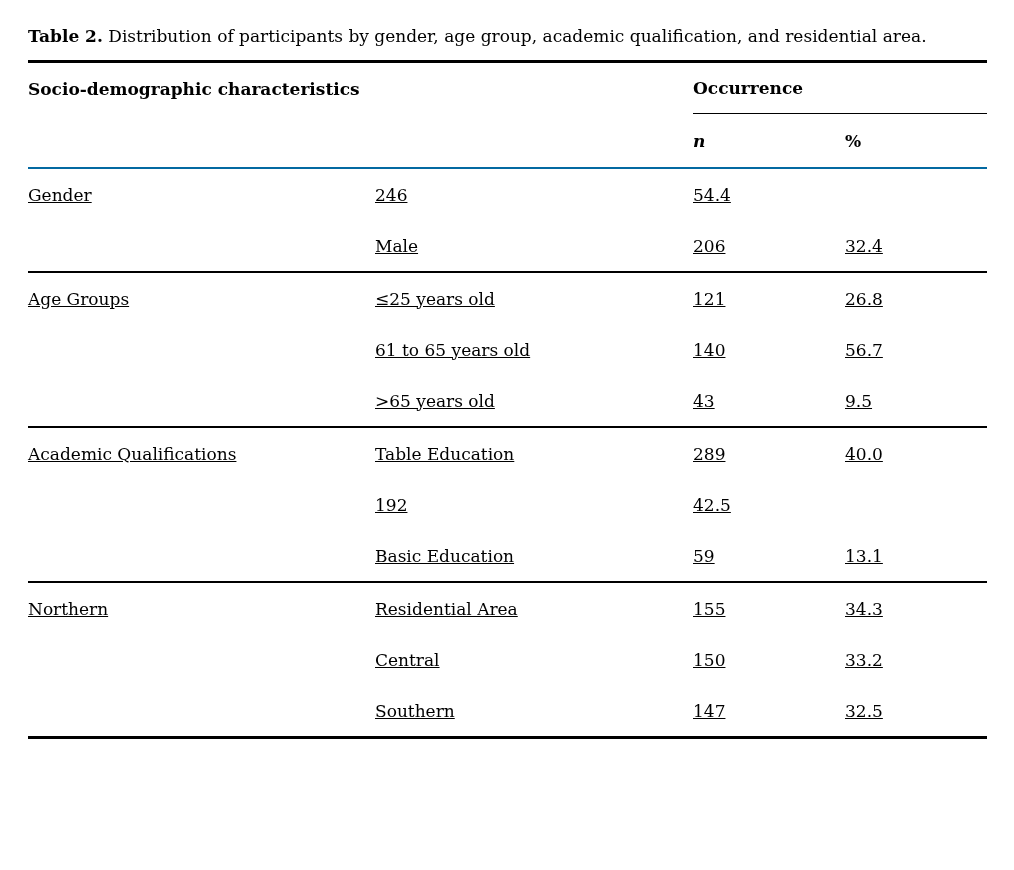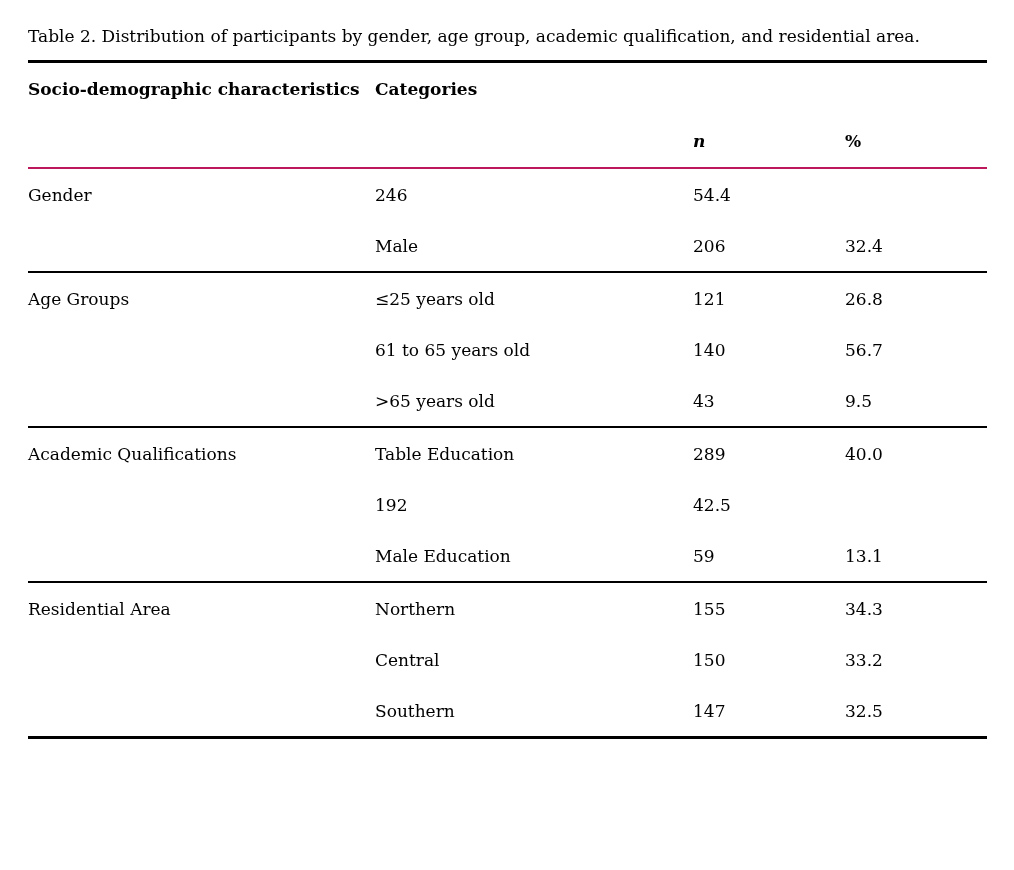--- a/index.html
+++ b/index.html
@@ -17,33 +17,33 @@
   }
   .page {
     padding: 26px 27px 0 28px;
     box-sizing: border-box;
   }
   .caption {
     margin: 0 0 13px 0;
     font-size: 17px;
     line-height: 21px;
   }
-  .caption .bold { font-weight: normal; }
+  .caption .bold { font-weight: bold; }
 
   .demo-table {
     width: 959px;
   }
 
   
   .thead {
     display: grid;
     grid-template-columns: 347px 318px 152px 142px;
     grid-template-rows: 51px 53px;
     border-top: 3px solid #000;
-    border-bottom: 2px solid #be185d;
+    border-bottom: 2px solid #0369a1;
   }
   .thead .cell {
     display: flex;
     align-items: center;
     font-weight: bold;
     height: 100%;
     box-sizing: border-box;
   }
   .th-char { grid-column: 1; grid-row: 1; }
   .th-cat  { grid-column: 2; grid-row: 1; }
@@ -57,38 +57,39 @@
   }
   .group {
     border-bottom: 2px solid #000;
   }
   .group:last-child { border-bottom: none; }
   .row {
     display: grid;
     grid-template-columns: 347px 318px 152px 142px;
     height: 51px;
     align-items: center;
+    text-decoration: underline;
   }
   .cell {
     white-space: nowrap;
     overflow: visible;
   }
 </style>
 </head>
 <body>
 
 <div class="page">
 
   <p class="caption"><span class="bold">Table 2.</span> <span>Distribution of participants by gender, age group, academic qualification, and residential area.</span></p>
 
   <div class="demo-table">
 
     <div class="thead">
       <div class="cell th-char">Socio-demographic characteristics</div>
-      <div class="cell th-cat">Categories</div>
+      <div class="cell th-occ">Occurrence</div>
       <div class="cell th-n">n</div>
       <div class="cell th-pct">%</div>
     </div>
 
     <div class="tbody">
         <div class="group">
           <div class="row">
             <div class="cell">Gender</div>
             <div class="cell">246</div>
             <div class="cell">54.4</div>
@@ -127,29 +128,29 @@
             <div class="cell">289</div>
             <div class="cell">40.0</div>
           </div>
           <div class="row">
             <div class="cell"></div>
             <div class="cell">192</div>
             <div class="cell">42.5</div>
           </div>
           <div class="row">
             <div class="cell"></div>
-            <div class="cell">Male Education</div>
+            <div class="cell">Basic Education</div>
             <div class="cell">59</div>
             <div class="cell">13.1</div>
           </div>
         </div>
         <div class="group">
           <div class="row">
+            <div class="cell">Northern</div>
             <div class="cell">Residential Area</div>
-            <div class="cell">Northern</div>
             <div class="cell">155</div>
             <div class="cell">34.3</div>
           </div>
           <div class="row">
             <div class="cell"></div>
             <div class="cell">Central</div>
             <div class="cell">150</div>
             <div class="cell">33.2</div>
           </div>
           <div class="row">

